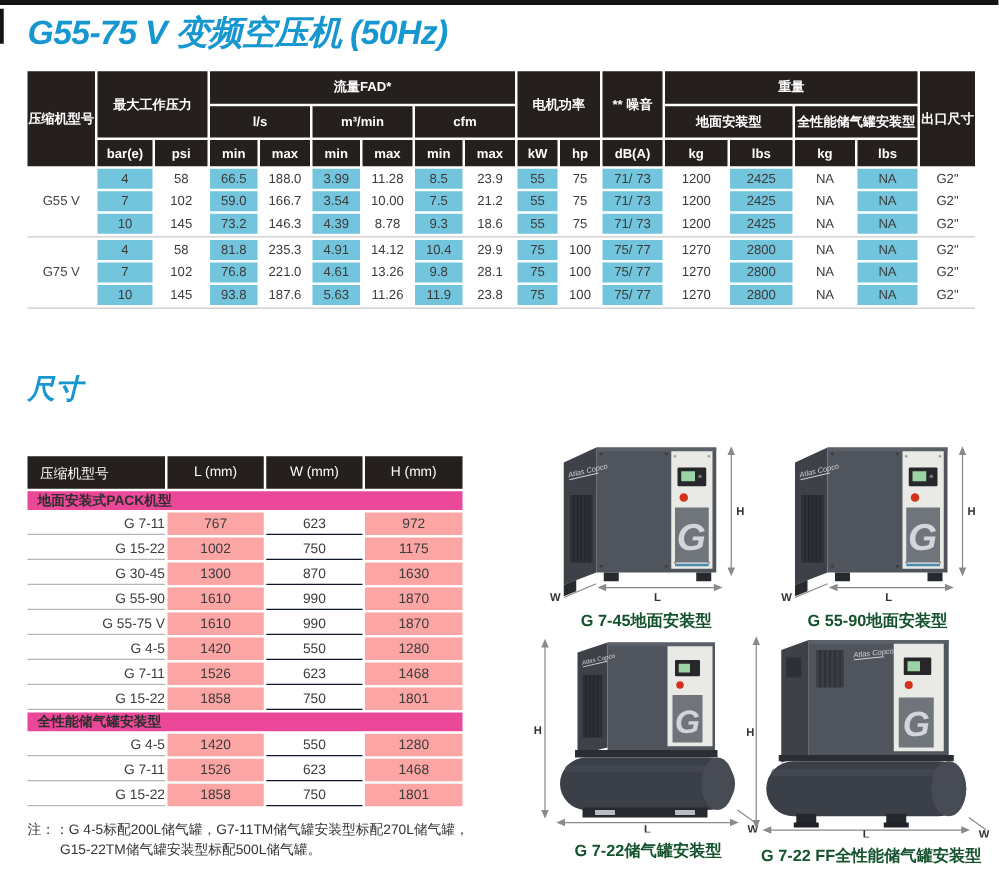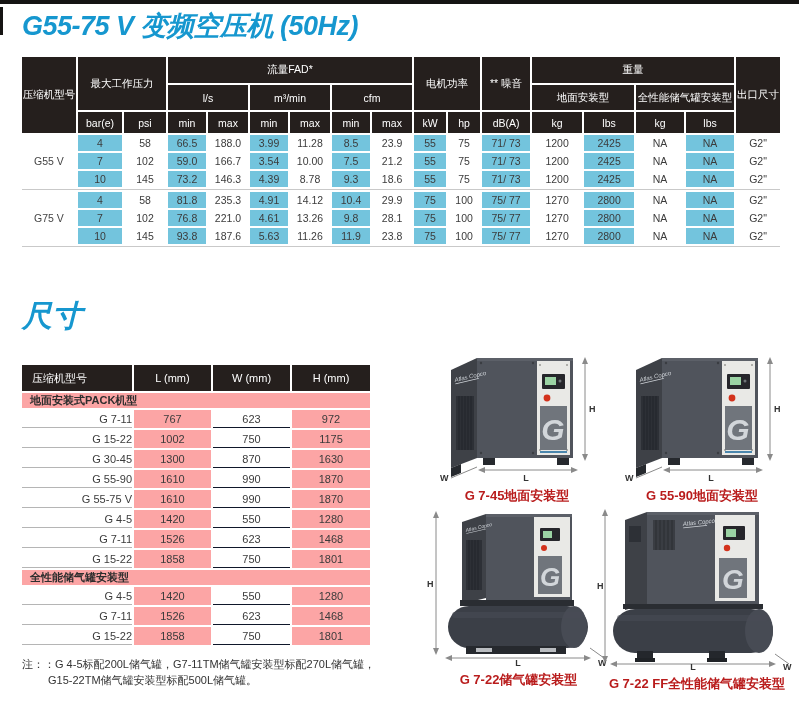--- a/index.html
+++ b/index.html
@@ -1,48 +1,48 @@
 <!DOCTYPE html>
 <html><head>
 <meta charset="utf-8">
 <style>
   html,body{margin:0;padding:0;background:#fff;font-family:"Liberation Sans","DejaVu Sans",sans-serif;}
   .page{position:relative;width:799px;height:716px;background:#ffffff;overflow:hidden;}
   .topbar{position:absolute;top:0;left:0;width:799px;height:4px;background:#151413;}
   .lefttick{position:absolute;top:7px;left:0;width:3px;height:28px;background:#151413;}
   .title{position:absolute;left:22px;top:8px;font-size:27px;font-weight:bold;font-style:italic;color:#1697cf;letter-spacing:-0.5px;white-space:nowrap;}
-  .dims-title{position:absolute;left:22px;top:296px;font-size:30px;font-weight:bold;font-style:italic;color:#1697cf;}
+  .dims-title{position:absolute;left:22px;top:296px;font-size:22px;font-weight:bold;font-style:italic;color:#1697cf;}
 
   table{border-collapse:separate;border-spacing:2px;table-layout:fixed;}
   th,td{padding:0;white-space:nowrap;overflow:visible;}
 
   .spec{position:absolute;left:20px;top:55px;width:762px;font-size:10.5px;}
-  .spec th{background:#251f1d;color:#ffffff;font-weight:400;text-align:center;margin-left:18px;}
+  .spec th{background:#251f1d;color:#ffffff;font-weight:700;text-align:center;margin-left:18px;}
   .spec tr.h1 th{height:26px;}
   .spec tr.h2 th{height:25px;text-align:center;}
   .spec tr.h3 th{height:21px;}
   .spec td{height:16px;text-align:center;color:#3b3b3b;background:#ffffff;}
   .spec td.b{background:#73c4dd;}
   .spec td.model{background:#ffffff;color:#444;}
   .spec tr.sep td{height:1px;background:#c9c9c9;}
 
   .dims{position:absolute;left:20px;top:363px;width:352px;font-size:11px;}
   .dims th{background:#251f1d;color:#fff;font-weight:400;height:26px;text-align:center;}
   .dims th.mh{text-align:left;padding-left:10px;}
   .dims td{height:17px;text-align:center;color:#3b3b3b;background:#fff;}
-  .dims td.sec{background:#fca5a5;text-align:left;padding-left:8px;font-weight:600;color:#2e2e2e;height:15px;margin-left:40px;}
+  .dims td.sec{background:#ec4899;text-align:left;padding-left:8px;font-weight:600;color:#2e2e2e;height:15px;margin-left:40px;}
   .dims td.m{text-align:right;padding-left:8px;border-bottom:1px solid #b5b5b5;}
   .dims td.wc{border-bottom:1px solid #0f172a;}
   .dims td.lb{background:#fca5a5;}
 
   .note{position:absolute;left:22px;top:657px;font-size:11px;color:#333;line-height:1.45;}
   .note .l2{padding-left:26px;}
 
   .fig{position:absolute;text-align:center;}
-  .fig .cap{font-size:13px;font-weight:600;color:#b91c1c;margin-top:1px;white-space:nowrap;}
+  .fig .cap{font-size:13px;font-weight:600;color:#14532d;margin-top:1px;white-space:nowrap;}
   .fig svg text{font-family:"Liberation Sans","DejaVu Sans",sans-serif;}
   .f1{left:432px;top:340px;width:170px;}
   .f2{left:612px;top:340px;width:180px;}
   .f3{left:426px;top:492px;width:185px;}
   .f4{left:596px;top:492px;width:202px;}
 </style>
 </head>
 <body>
 
 <div class="page">

